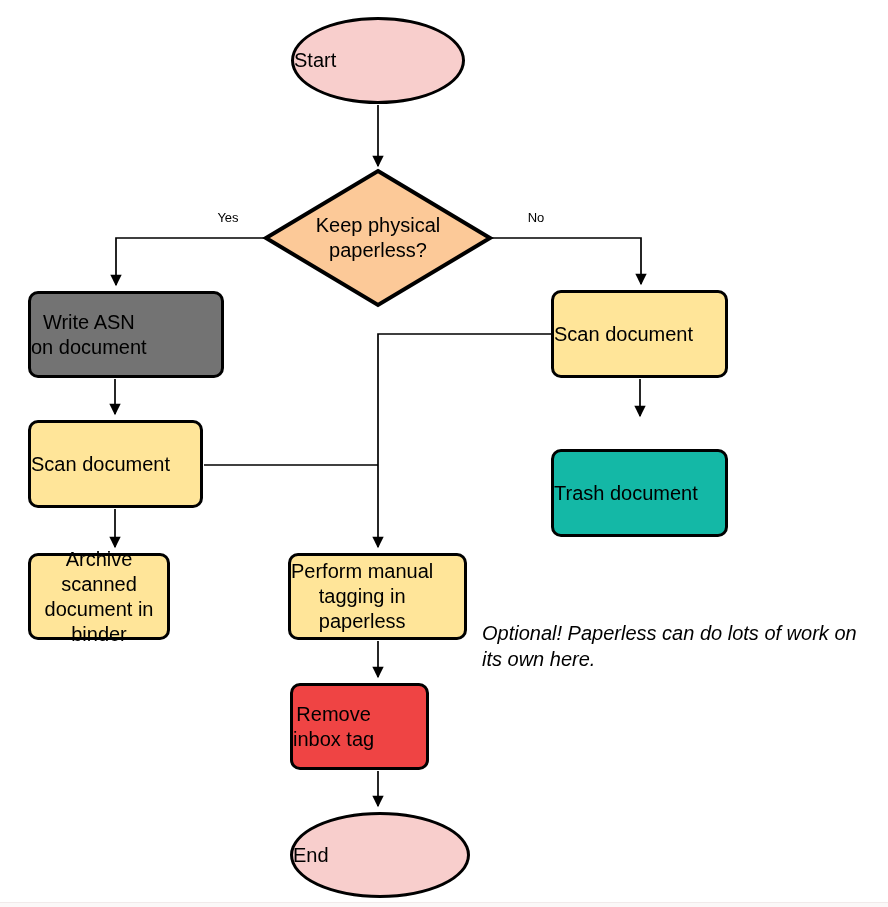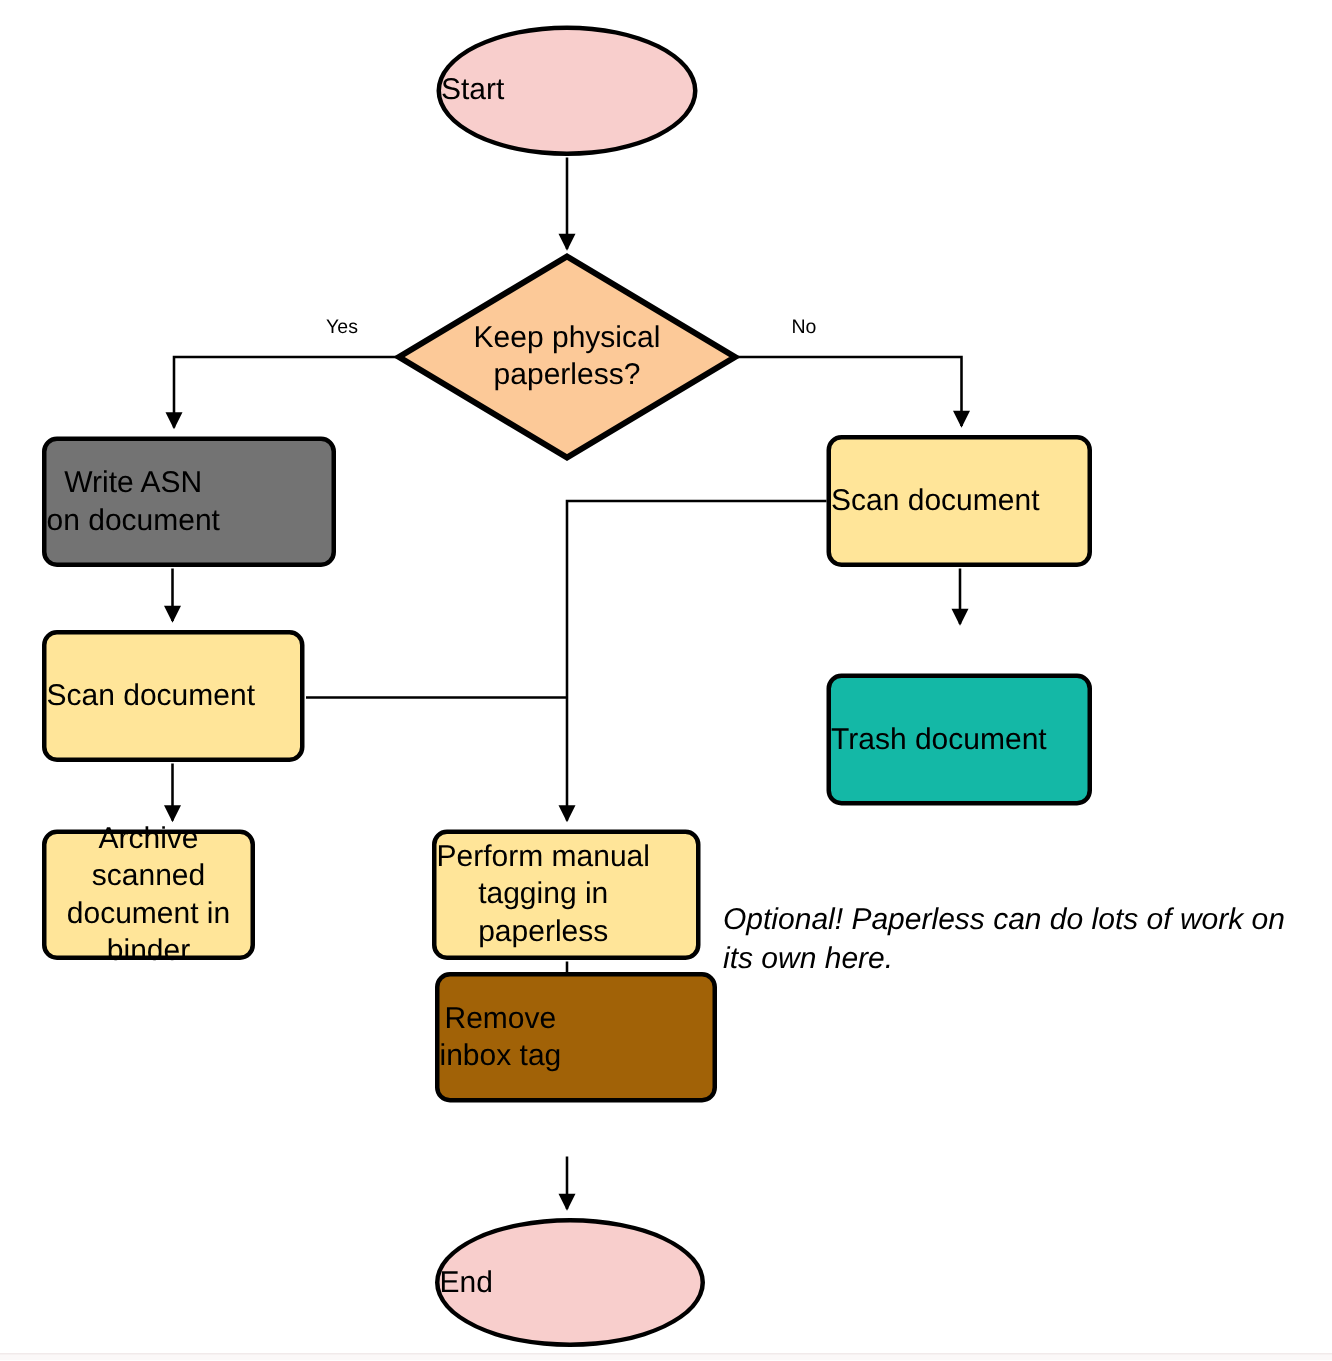--- a/index.html
+++ b/index.html
@@ -136,24 +136,24 @@
   <div class="node process" style="left: 551px; top: 422px; width: 177px; height: 88px; background-color: #14b8a6; margin-top: 27px;">
     <span>Trash document</span>
   </div>
 
   <div class="node process" style="left: 288px; top: 553px; width: 179px; height: 87px; background-color: rgb(255, 229, 153);">
     <span>Perform manual
 tagging in
 paperless</span>
   </div>
 
-  <div class="annotation" style="left:482px; top:600px; width:402px;">Optional! Paperless can do lots of work on
+  <div class="annotation" style="left:482px; top:620px; width:402px;">Optional! Paperless can do lots of work on
 its own here.</div>
 
-  <div class="node process" style="left: 290px; top: 648px; width: 188px; height: 87px; background-color: #a16207;">
+  <div class="node process" style="left: 290px; top: 683px; width: 139px; height: 87px; background-color: #ef4444;">
     <span>Remove
 inbox tag</span>
   </div>
 
   <div class="node terminal" style="left: 290px; top: 812px; width: 180px; height: 86px; background-color: rgb(248, 206, 204);">
     <span>End</span>
   </div>
 
   <div class="bottom-strip"></div>
 </div>

